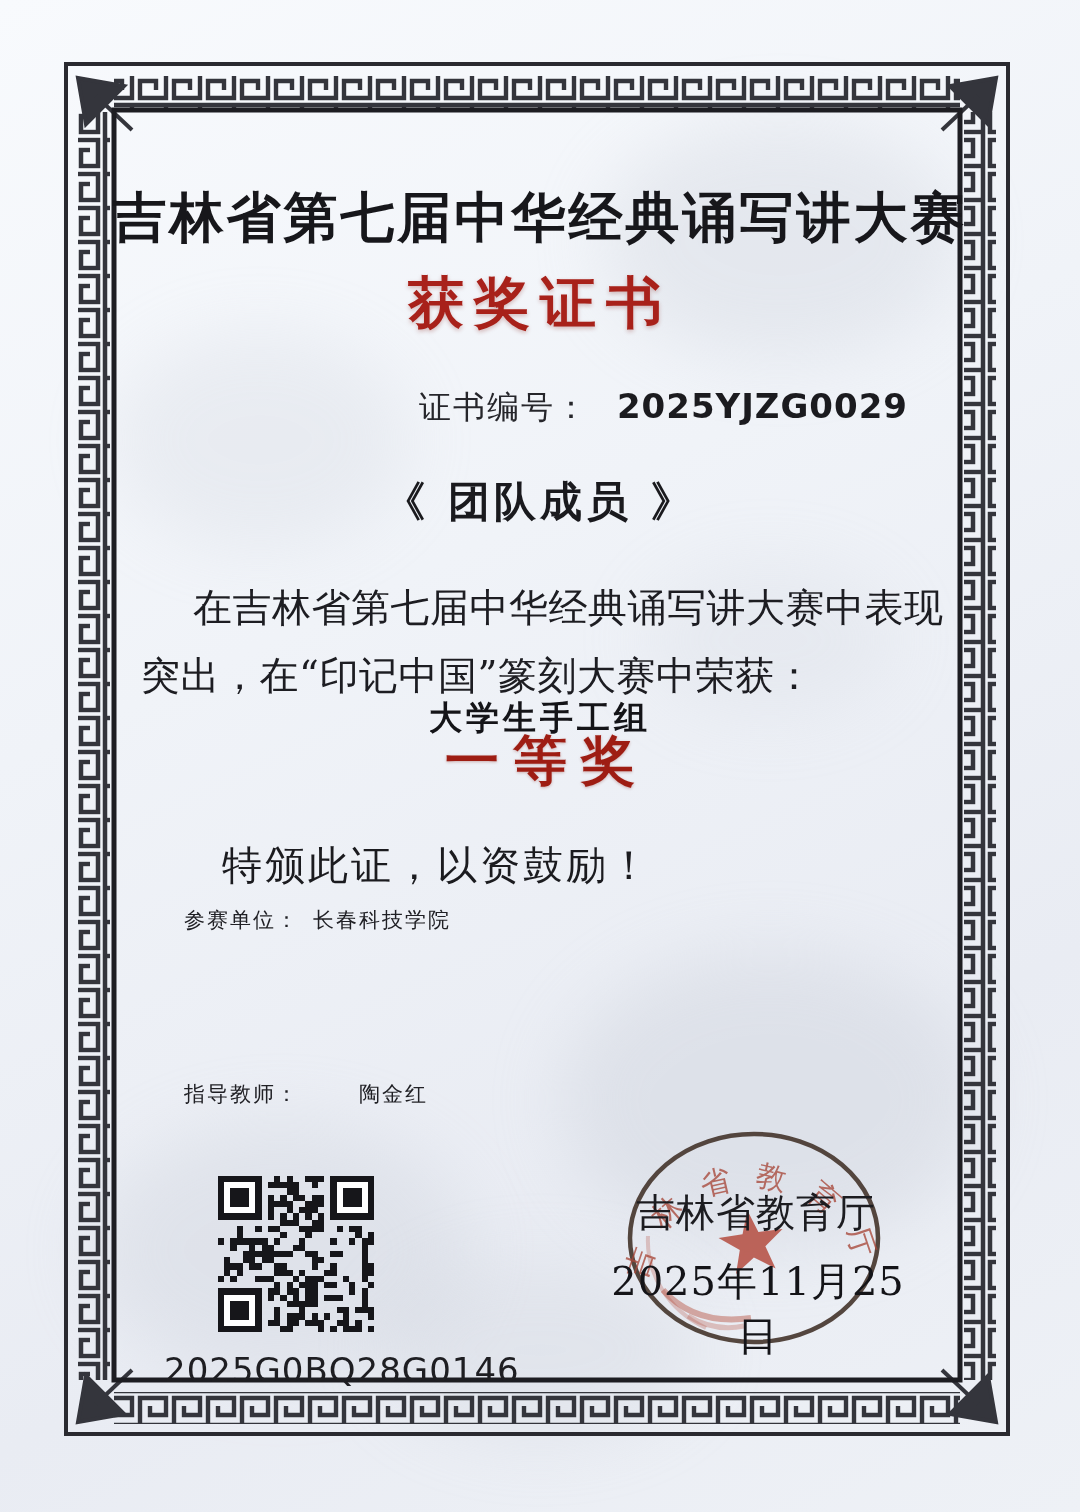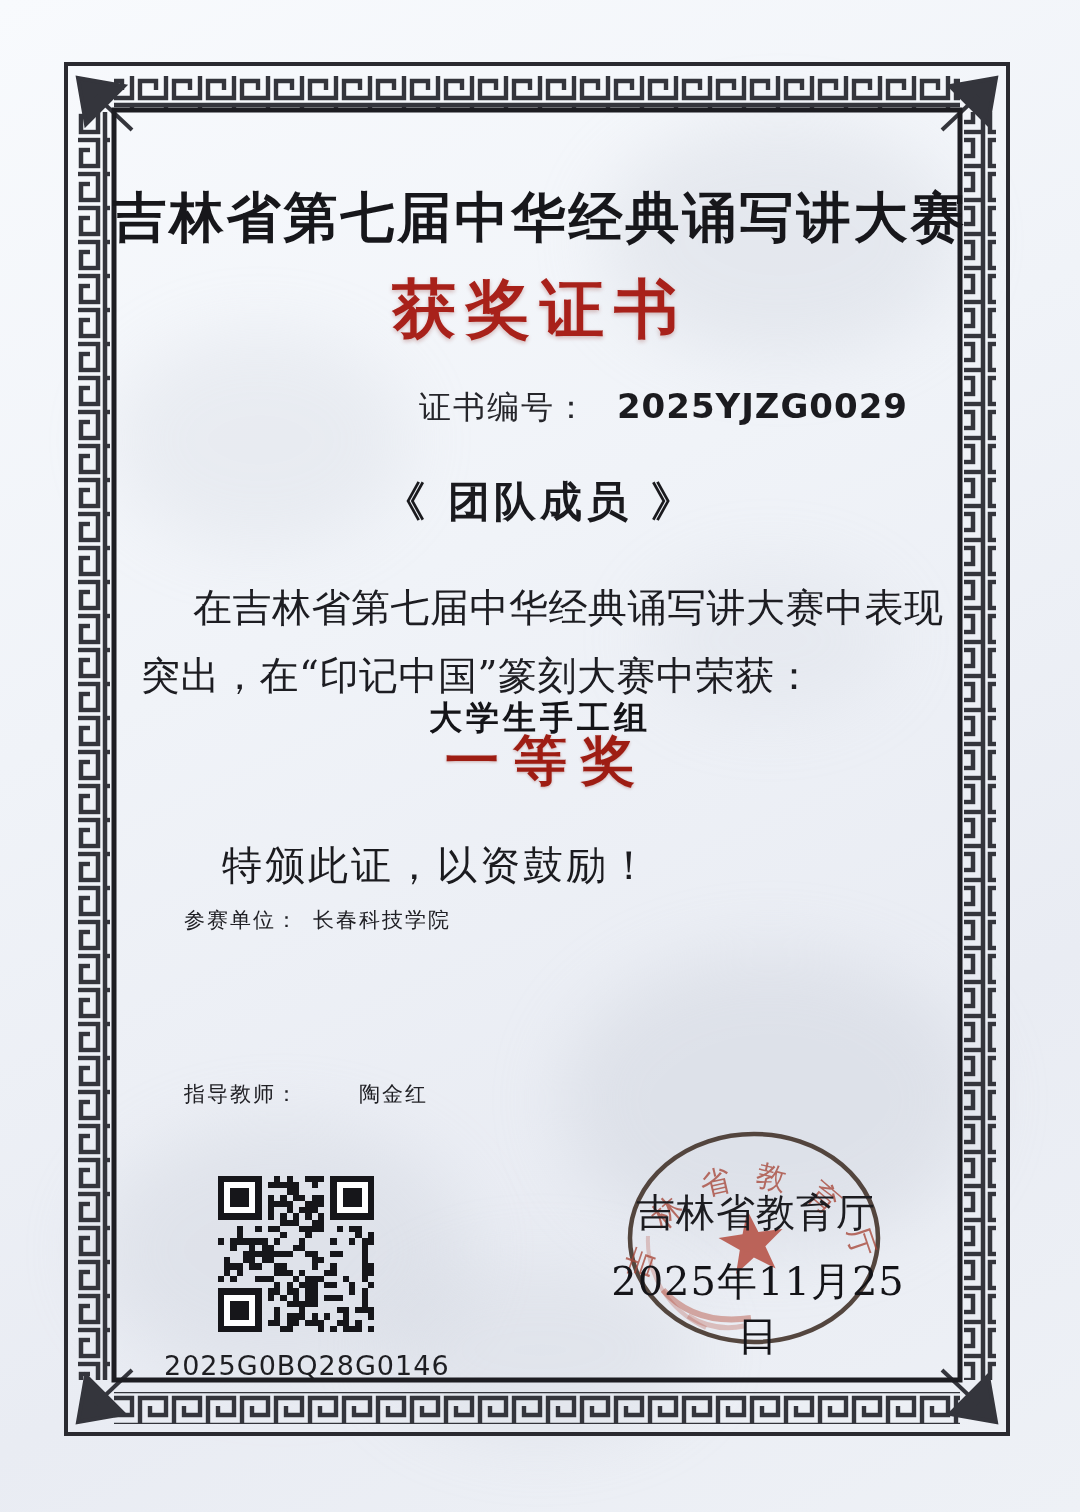--- a/index.html
+++ b/index.html
@@ -13,21 +13,21 @@
   .b2{width:300px;height:220px;left:110px;top:330px;opacity:.22;}
   .b3{width:420px;height:300px;left:560px;top:950px;opacity:.34;}
   .b4{width:380px;height:260px;left:90px;top:1120px;opacity:.30;}
   .b5{width:320px;height:180px;left:380px;top:1260px;opacity:.26;}
   .b6{width:260px;height:160px;left:640px;top:560px;opacity:.18;}
   .border-svg{position:absolute;left:0;top:0;width:1080px;height:1512px;}
 
   .competition-title{position:absolute;top:182px;left:0;width:100%;text-align:center;
     font-size:54px;font-weight:700;letter-spacing:3px;color:#17171b;}
   .doc-title{position:absolute;top:266px;left:0;width:100%;text-align:center;
-    font-size:64px;font-weight:700;letter-spacing:10px;color:#a8211a;
+    font-size:56px;font-weight:700;letter-spacing:10px;color:#a8211a;
     text-shadow:0 2px 4px rgba(130,25,18,.28);}
   .cert-no{position:absolute;top:386px;right:172px;font-size:32px;letter-spacing:2px;
     display:flex;align-items:baseline;color:#26262b;}
   .cert-no .no{font-family:"DejaVu Sans", sans-serif;font-weight:700;margin-left:28px;
     font-size:34px;letter-spacing:1px;color:#1b1b1f;}
   .work-title{position:absolute;top:474px;left:0;width:100%;text-align:center;
     font-size:42px;font-weight:700;letter-spacing:4px;color:#1a1a1e;}
   .para-line{position:absolute;font-size:39px;letter-spacing:0.5px;color:#1d1d22;white-space:nowrap;}
   .pl1{left:193px;top:581px;}
   .pl2{left:141px;top:649px;}
@@ -36,21 +36,21 @@
   .award-level{position:absolute;top:725px;left:0;width:100%;text-align:center;
     font-size:54px;font-weight:700;letter-spacing:14px;text-indent:14px;color:#9e1d13;
     text-shadow:0 1px 3px rgba(130,25,18,.3);}
   .closing-line{position:absolute;left:222px;top:838px;font-size:40px;letter-spacing:3px;color:#1b1b1f;}
   .field-row{position:absolute;left:184px;display:flex;font-size:21px;letter-spacing:2px;color:#202025;}
   .f0{top:906px;} .f1{top:966px;} .f2{top:1080px;gap:46px;}
   .field-value{margin-left:14px;}
 
   .qr-code{position:absolute;left:218px;top:1176px;width:156px;height:156px;}
   .qr-caption{position:absolute;left:164px;top:1350px;width:264px;text-align:center;
-    font-family:"DejaVu Sans", sans-serif;font-size:27px;letter-spacing:1px;color:#1e1e22;}
+    font-family:"DejaVu Sans", sans-serif;font-size:34px;letter-spacing:1px;color:#1e1e22;}
 
   .seal-svg{position:absolute;left:618px;top:1118px;width:272px;height:244px;}
   .seal-issuer{position:absolute;left:622px;top:1186px;width:268px;text-align:center;
     font-size:39px;letter-spacing:1px;color:#1c1c20;}
   .seal-date{position:absolute;left:606px;top:1254px;width:304px;text-align:center;
     font-size:40px;letter-spacing:1px;color:#141418;}
 </style>
 </head>
 <body>
 

